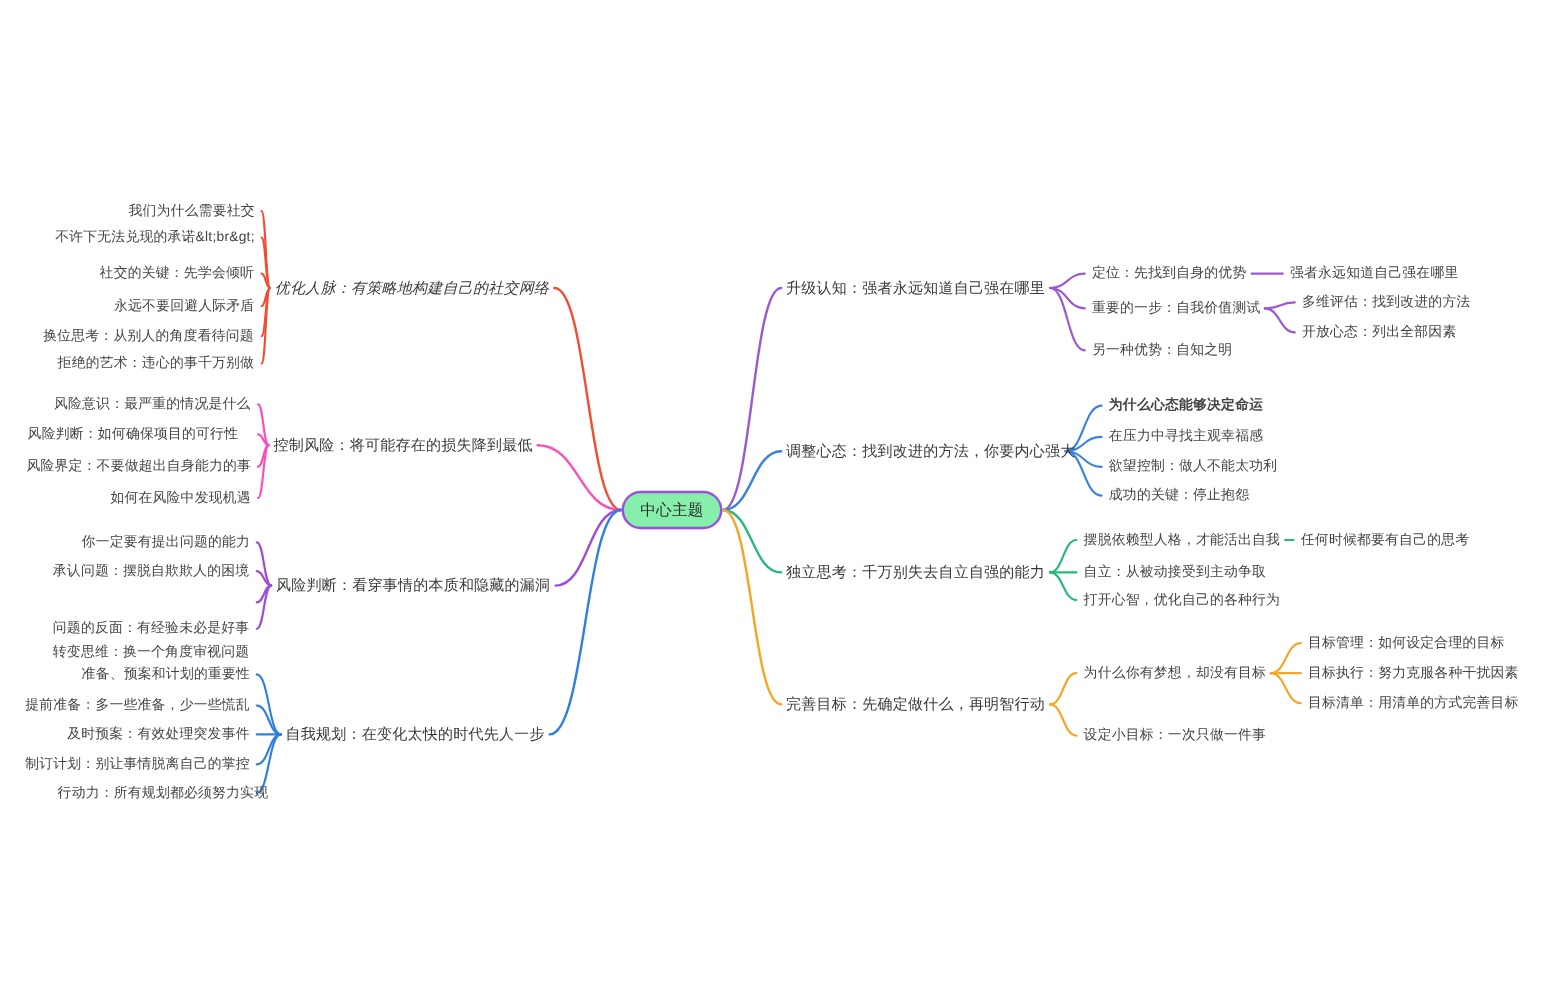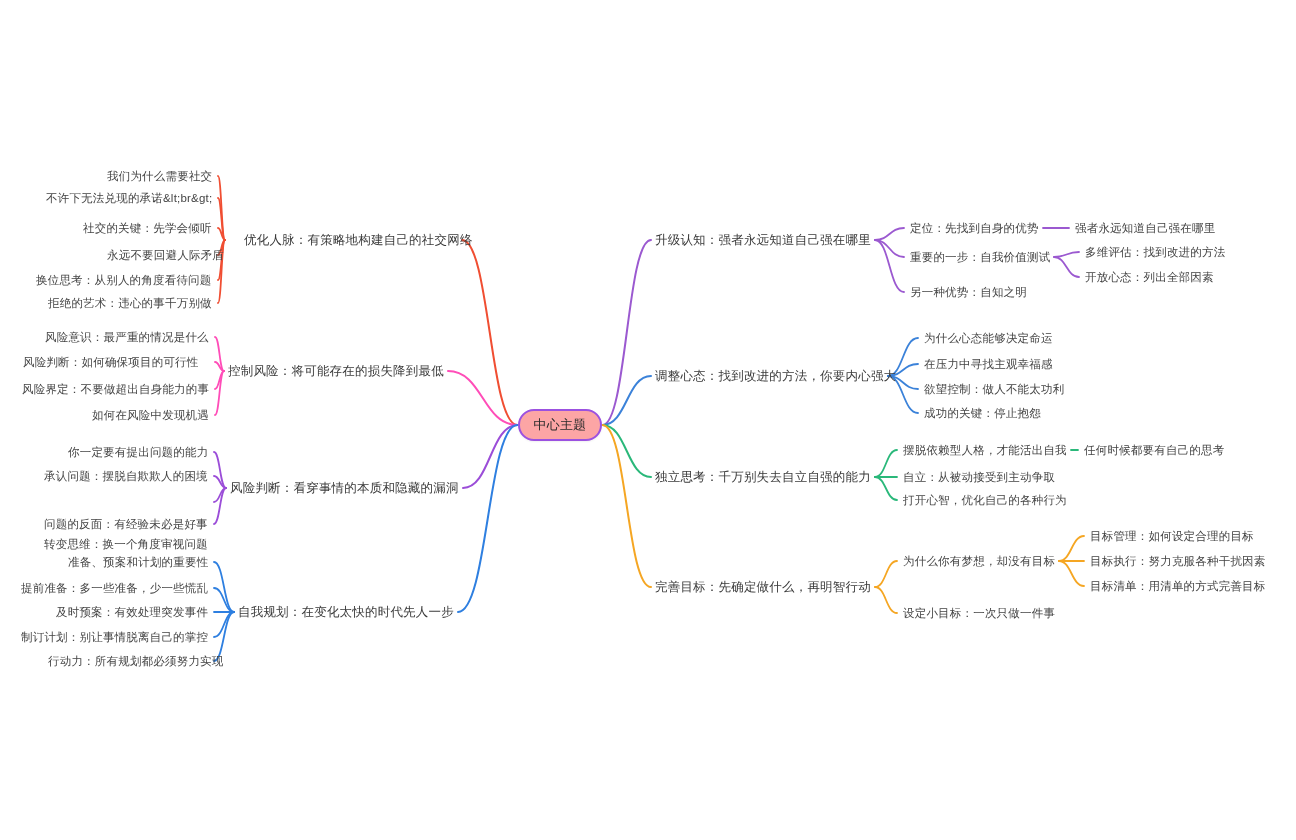--- a/index.html
+++ b/index.html
@@ -35,21 +35,21 @@
     color: #333333;
     white-space: nowrap;
     letter-spacing: 0.2px;
   }
   .node.lvl1 {
     font-size: 13px;
     color: #2b2b2b;
     padding: 6px 14px;
     border: 2px solid #9b51e0;
     border-radius: 18px;
-    background: #fca5a5;
+    background: #86efac;
     box-shadow: 0 1px 2px rgba(0,0,0,0.06);
     font-weight: normal;
   }
   .node.lvl2 {
     color: #3a3a3a;
     font-size: 12.5px;
   }
   .node.lvl3, .node.lvl4 {
     color: #444444;
     font-size: 11.5px;
@@ -104,25 +104,25 @@
       <path d="M 875 477 C 886 477, 886 500, 897 500" stroke="#2ab87a" stroke-width="1.8" fill="none" stroke-linecap="round"></path>
       <path d="M 602.5 425 C 626.75 425, 626.75 587, 651 587" stroke="#f5a623" stroke-width="2" fill="none" stroke-linecap="round"></path>
       <path d="M 875 587 C 886 587, 886 561, 897 561" stroke="#f5a623" stroke-width="1.8" fill="none" stroke-linecap="round"></path>
       <path d="M 1059 561 C 1071.5 561, 1071.5 536, 1084 536" stroke="#f5a623" stroke-width="1.8" fill="none" stroke-linecap="round"></path>
       <path d="M 1059 561 C 1071.5 561, 1071.5 561, 1084 561" stroke="#f5a623" stroke-width="1.8" fill="none" stroke-linecap="round"></path>
       <path d="M 1059 561 C 1071.5 561, 1071.5 586, 1084 586" stroke="#f5a623" stroke-width="1.8" fill="none" stroke-linecap="round"></path>
       <path d="M 875 587 C 886 587, 886 613, 897 613" stroke="#f5a623" stroke-width="1.8" fill="none" stroke-linecap="round"></path>
     </svg>
   <div id="nodes">
       <div class="node lvl1" style="border-color: rgb(155, 81, 224); left: 517.5px; top: 409px;">中心主题</div>
-      <div class="node lvl2 left" style="left: 244px; top: 232px;">优化人脉：有策略地构建自己的社交网络</div>
+      <div class="node lvl2 left" style="left: 229px; top: 232px; font-style: italic;">优化人脉：有策略地构建自己的社交网络</div>
       <div class="node lvl3 left" style="left: 107px; top: 168px;">我们为什么需要社交</div>
       <div class="node lvl3 left" style="left: 46px; top: 190px;">不许下无法兑现的承诺&amp;lt;br&amp;gt;</div>
       <div class="node lvl3 left" style="left: 83px; top: 220px;">社交的关键：先学会倾听</div>
-      <div class="node lvl3 left" style="left: 95px; top: 247px; margin-left: 12px;">永远不要回避人际矛盾</div>
+      <div class="node lvl3 left" style="left: 95px; top: 247px;">永远不要回避人际矛盾</div>
       <div class="node lvl3 left" style="left: 36px; top: 272px;">换位思考：从别人的角度看待问题</div>
       <div class="node lvl3 left" style="left: 48px; top: 295px;">拒绝的艺术：违心的事千万别做</div>
       <div class="node lvl2 left" style="left: 228px; top: 363px;">控制风险：将可能存在的损失降到最低</div>
       <div class="node lvl3 left" style="left: 45px; top: 329px;">风险意识：最严重的情况是什么</div>
       <div class="node lvl3 left" style="left: 23px; top: 354px;">风险判断：如何确保项目的可行性</div>
       <div class="node lvl3 left" style="left: 22px; top: 381px;">风险界定：不要做超出自身能力的事</div>
       <div class="node lvl3 left" style="left: 92px; top: 407px;">如何在风险中发现机遇</div>
       <div class="node lvl2 left" style="left: 230px; top: 480px;">风险判断：看穿事情的本质和隐藏的漏洞</div>
       <div class="node lvl3 left" style="left: 68px; top: 444px;">你一定要有提出问题的能力</div>
       <div class="node lvl3 left" style="left: 44px; top: 468px;">承认问题：摆脱自欺欺人的困境</div>
@@ -135,21 +135,21 @@
       <div class="node lvl3 left" style="left: 21px; top: 629px;">制订计划：别让事情脱离自己的掌控</div>
       <div class="node lvl3 left" style="left: 48px; top: 653px;">行动力：所有规划都必须努力实现</div>
       <div class="node lvl2 right" style="left: 655px; top: 232px;">升级认知：强者永远知道自己强在哪里</div>
       <div class="node lvl3 right" style="left: 910px; top: 220px;">定位：先找到自身的优势</div>
       <div class="node lvl4 right" style="left: 1075px; top: 220px;">强者永远知道自己强在哪里</div>
       <div class="node lvl3 right" style="left: 910px; top: 249px;">重要的一步：自我价值测试</div>
       <div class="node lvl4 right" style="left: 1085px; top: 244px;">多维评估：找到改进的方法</div>
       <div class="node lvl4 right" style="left: 1085px; top: 269px;">开放心态：列出全部因素</div>
       <div class="node lvl3 right" style="left: 910px; top: 284px;">另一种优势：自知之明</div>
       <div class="node lvl2 right" style="left: 655px; top: 368px;">调整心态：找到改进的方法，你要内心强大</div>
-      <div class="node lvl3 right" style="left: 924px; top: 330px;">为什么心态能够决定命运</div>
+      <div class="node lvl3 right" style="left: 924px; top: 330px; font-weight: bold;">为什么心态能够决定命运</div>
       <div class="node lvl3 right" style="left: 924px; top: 356px;">在压力中寻找主观幸福感</div>
       <div class="node lvl3 right" style="left: 924px; top: 381px;">欲望控制：做人不能太功利</div>
       <div class="node lvl3 right" style="left: 924px; top: 405px;">成功的关键：停止抱怨</div>
       <div class="node lvl2 right" style="left: 655px; top: 469px;">独立思考：千万别失去自立自强的能力</div>
       <div class="node lvl3 right" style="left: 903px; top: 442px;">摆脱依赖型人格，才能活出自我</div>
       <div class="node lvl4 right" style="left: 1084px; top: 442px;">任何时候都要有自己的思考</div>
       <div class="node lvl3 right" style="left: 903px; top: 469px;">自立：从被动接受到主动争取</div>
       <div class="node lvl3 right" style="left: 903px; top: 492px;">打开心智，优化自己的各种行为</div>
       <div class="node lvl2 right" style="left: 655px; top: 579px;">完善目标：先确定做什么，再明智行动</div>
       <div class="node lvl3 right" style="left: 903px; top: 553px;">为什么你有梦想，却没有目标</div>

